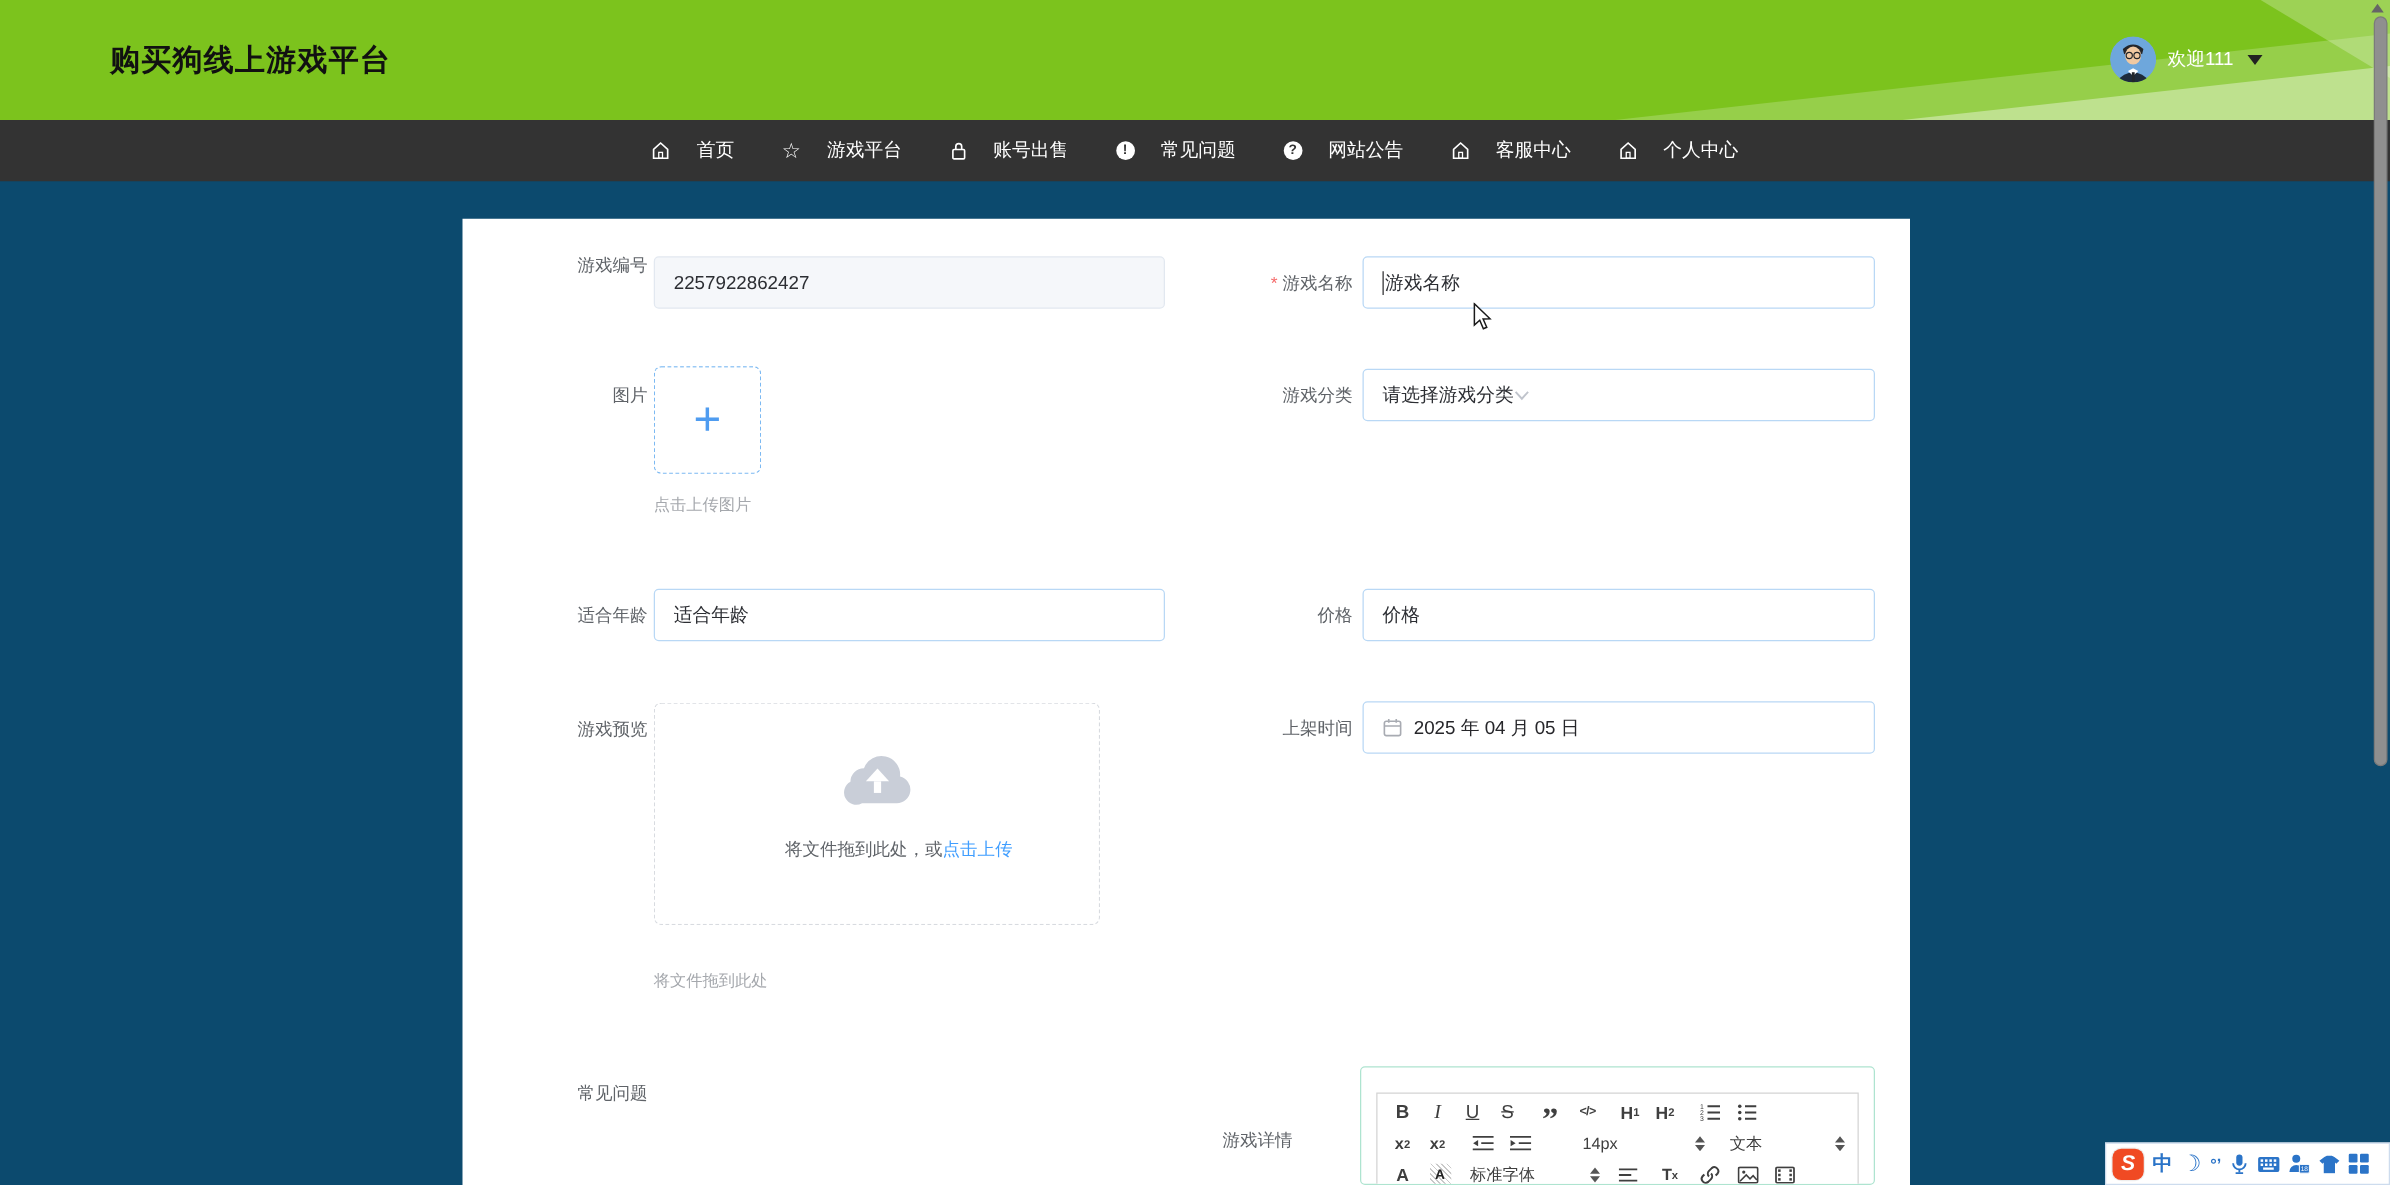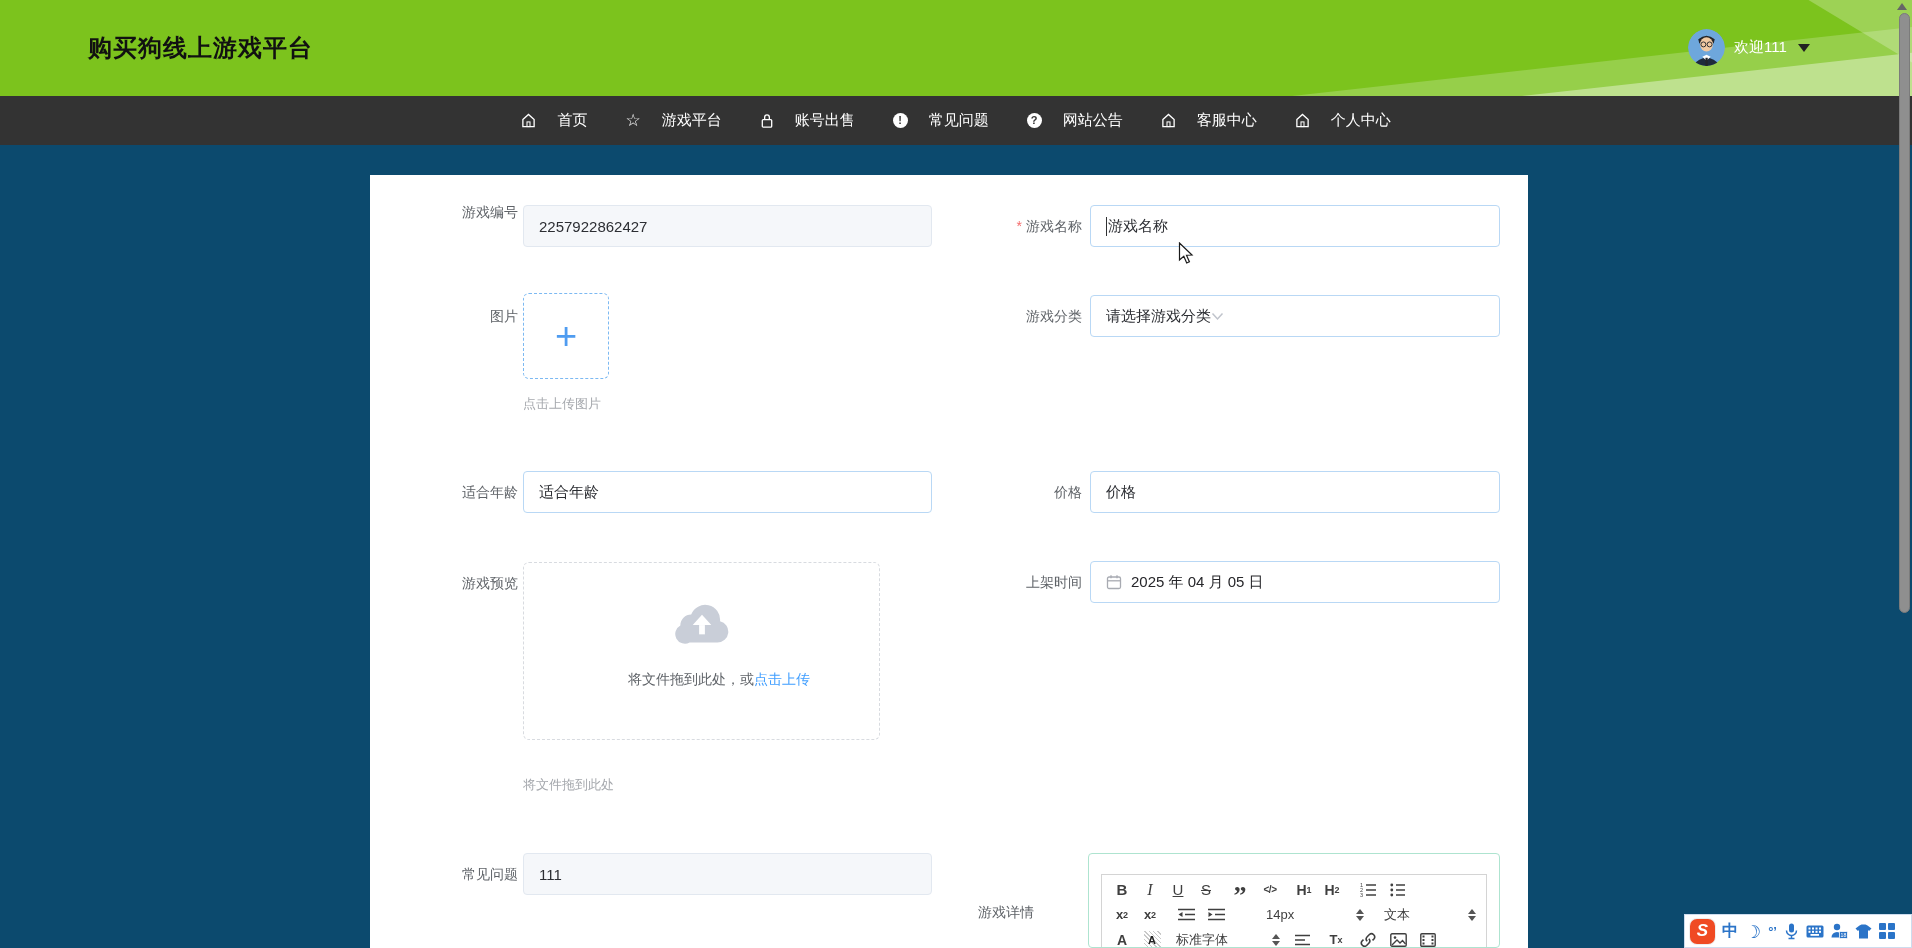--- a/index.html
+++ b/index.html
@@ -223,23 +223,20 @@
             <rect x="1.5" y="3" width="13" height="11.5" rx="1.5" fill="none" stroke="#a8abb2" stroke-width="1.3"></rect>
             <line x1="1.5" y1="6.8" x2="14.5" y2="6.8" stroke="#a8abb2" stroke-width="1.3"></line>
             <line x1="5" y1="1.2" x2="5" y2="4.2" stroke="#a8abb2" stroke-width="1.3"></line>
             <line x1="11" y1="1.2" x2="11" y2="4.2" stroke="#a8abb2" stroke-width="1.3"></line>
           </svg>
       </span>
       <span style="color:#26262a;">2025 年 04 月 05 日</span>
     </div>
 
     <div class="fld-label" style="left:20px; top:678px; width:128px;">常见问题</div>
-    <div class="fld disabled" style="left:153px; top:678px; width:409px;">
-      <span>111</span>
-    </div>
 
     <div class="fld-label" style="left:560px; top:716px; width:152px;text-align:center;">游戏详情</div>
     <div class="editor-outer">
       <div class="toolbar">
         <div class="tb-row">
           <span class="tb-btn tb-b">B</span>
           <span class="tb-btn tb-i ml8">I</span>
           <span class="tb-btn tb-u ml8">U</span>
           <span class="tb-btn tb-s ml8">S</span>
           <span class="tb-btn tb-q ml14">”</span>

